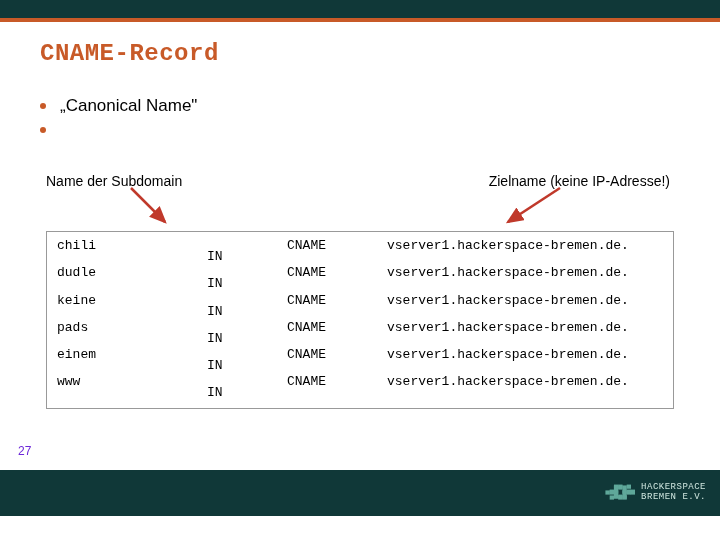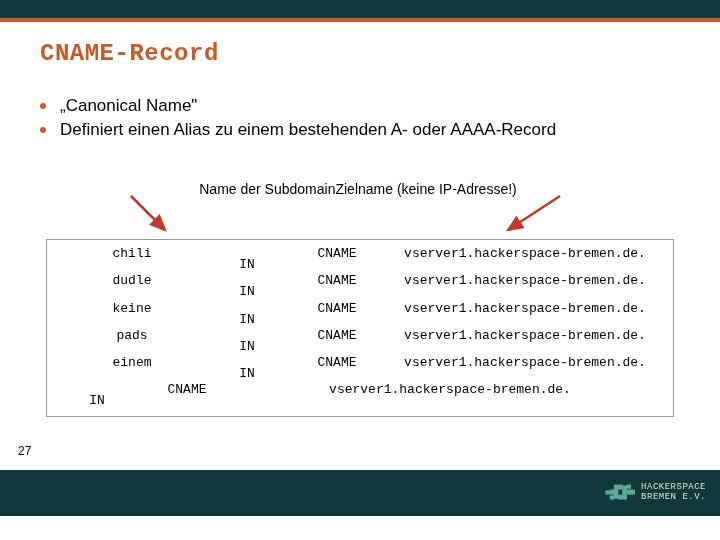--- a/index.html
+++ b/index.html
@@ -5,32 +5,32 @@
   * { box-sizing: border-box; margin: 0; padding: 0; }
   html, body { width: 720px; height: 540px; font-family: Arial, Helvetica, sans-serif; background: #fff; overflow: hidden; }
   .top-bar { height: 18px; background: #103838; width: 100%; }
   .orange-bar { height: 4px; background: #c85a28; width: 100%; }
   .content { padding: 18px 40px 0 40px; position: relative; height: 448px; }
   .title { font-family: "Courier New", monospace; font-weight: bold; color: #c85a28; font-size: 24px; letter-spacing: 0.5px; }
   .bullets { margin-top: 28px; }
   .bullet-row { display: flex; align-items: flex-start; margin-bottom: 2px; }
   .bullet-dot { width: 6px; height: 6px; border-radius: 50%; background: #c85a28; margin-top: 8px; margin-right: 14px; flex-shrink: 0; }
   .bullet-text { font-size: 17px; color: #000; line-height: 1.3; }
-  .labels-row { display: flex; justify-content: center; margin-top: 40px; padding: 0 10px 0 6px; }
+  .labels-row { display: flex; justify-content: space-between; margin-top: 40px; padding: 0 10px 0 6px; }
   .label { font-size: 14px; color: #000; }
   .arrow-area { position: relative; height: 40px; margin-top: 2px; }
   .arrow-line-left { position: absolute; left: 85px; top: -5px; width: 56px; height: 40px; }
   .arrow-line-right { position: absolute; left: 460px; top: -5px; width: 70px; height: 40px; }
   .records-box { border: 1px solid #999; padding: 6px 10px; margin: 0 6px; font-family: "Courier New", monospace; font-size: 13px; line-height: 1.25; }
-  .records-row { display: flex; text-align: center; }
+  .records-row { display: flex; }
   .col-sub { width: 150px; }
   .col-in { width: 80px; margin-top: 11px; }
   .col-type { width: 100px; }
   .col-target { flex: 1; }
-  .page-num { position: absolute; left: 18px; bottom: 12px; font-size: 12px; color: #000000; }
+  .page-num { position: absolute; left: 18px; bottom: 12px; font-size: 12px; color: #6d28d9; }
   .bottom-bar { height: 46px; background: #103838; width: 100%; position: relative; display: flex; justify-content: flex-end; align-items: center; padding-right: 14px; }
   .logo { display: flex; align-items: center; gap: 6px; }
   .pixel-art { font-family: monospace; color: #5fa89a; font-size: 7px; line-height: 0.7; white-space: pre; }
   .logo-text { font-family: "Courier New", monospace; color: #cfe6df; font-size: 9px; line-height: 1.1; letter-spacing: 0.5px; }
   svg.arrow-svg { overflow: visible; }
 </style>
 </head>
 <body>
 
 <div class="top-bar"></div>
@@ -39,21 +39,20 @@
 <div class="content">
   <div class="title">CNAME-Record</div>
 
   <div class="bullets">
     <div class="bullet-row">
       <div class="bullet-dot"></div>
       <div class="bullet-text">„Canonical Name"</div>
     </div>
     <div class="bullet-row">
       <div class="bullet-dot"></div>
-      <div class="bullet-text">Definiert einen Alias zu einem bestehenden A- oder AAAA-Record</div>
     </div>
   </div>
 
   <div class="labels-row">
     <div class="label">Name der Subdomain</div>
     <div class="label">Zielname (keine IP-Adresse!)</div>
   </div>
 
   <div class="arrow-area">
     <svg class="arrow-svg arrow-line-left">
@@ -99,20 +98,21 @@
       <div class="col-type">CNAME</div>
       <div class="col-target">vserver1.hackerspace-bremen.de.</div>
     </div>
     <div class="records-row">
       <div class="col-sub">einem</div>
       <div class="col-in">IN</div>
       <div class="col-type">CNAME</div>
       <div class="col-target">vserver1.hackerspace-bremen.de.</div>
     </div>
     <div class="records-row">
+      <div class="col-sub">www</div>
       <div class="col-in">IN</div>
       <div class="col-type">CNAME</div>
       <div class="col-target">vserver1.hackerspace-bremen.de.</div>
     </div>
   </div>
 
   <div class="page-num">27</div>
 </div>
 
 <div class="bottom-bar">

